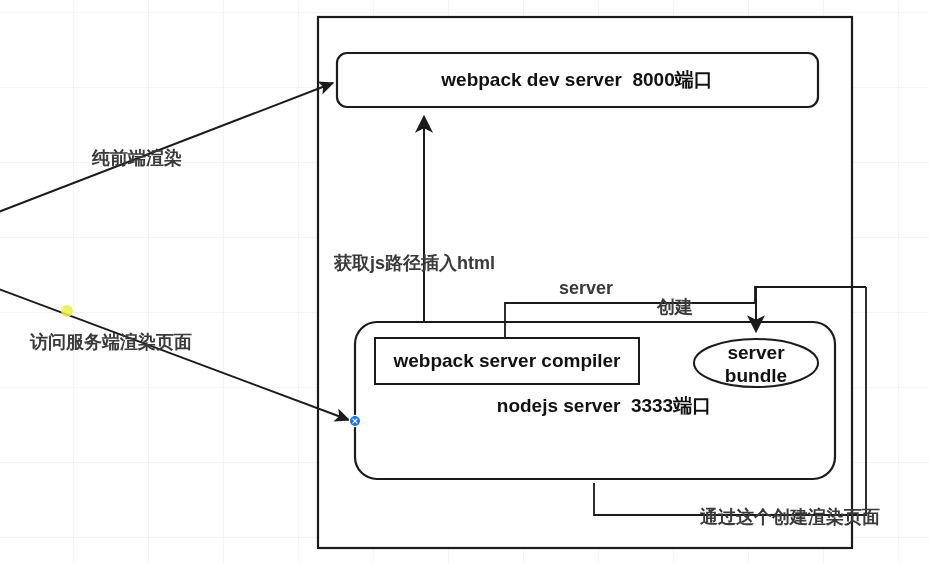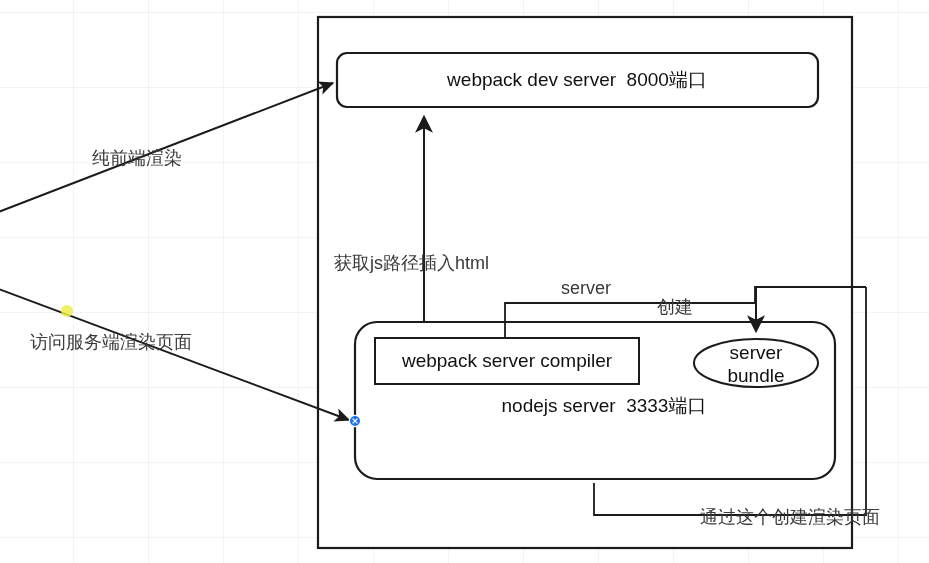--- a/index.html
+++ b/index.html
@@ -13,20 +13,21 @@
     width: 929px;
     height: 563px;
     background-color: #ffffff;
     background-image:
       linear-gradient(to right, rgba(0,0,0,0.045) 1px, transparent 1px),
       linear-gradient(to bottom, rgba(0,0,0,0.045) 1px, transparent 1px);
     background-size: 75px 75px;
     background-position: -2px 12px;
     overflow: hidden;
     font-family: "Liberation Sans", "DejaVu Sans", sans-serif;
+    font-weight: bold;
   }
   #diagram-svg {
     position: absolute;
     left: 0; top: 0;
     width: 929px;
     height: 563px;
   }
   .node-text {
     font-family: "Liberation Sans", "DejaVu Sans", sans-serif;
     fill: #111111;

